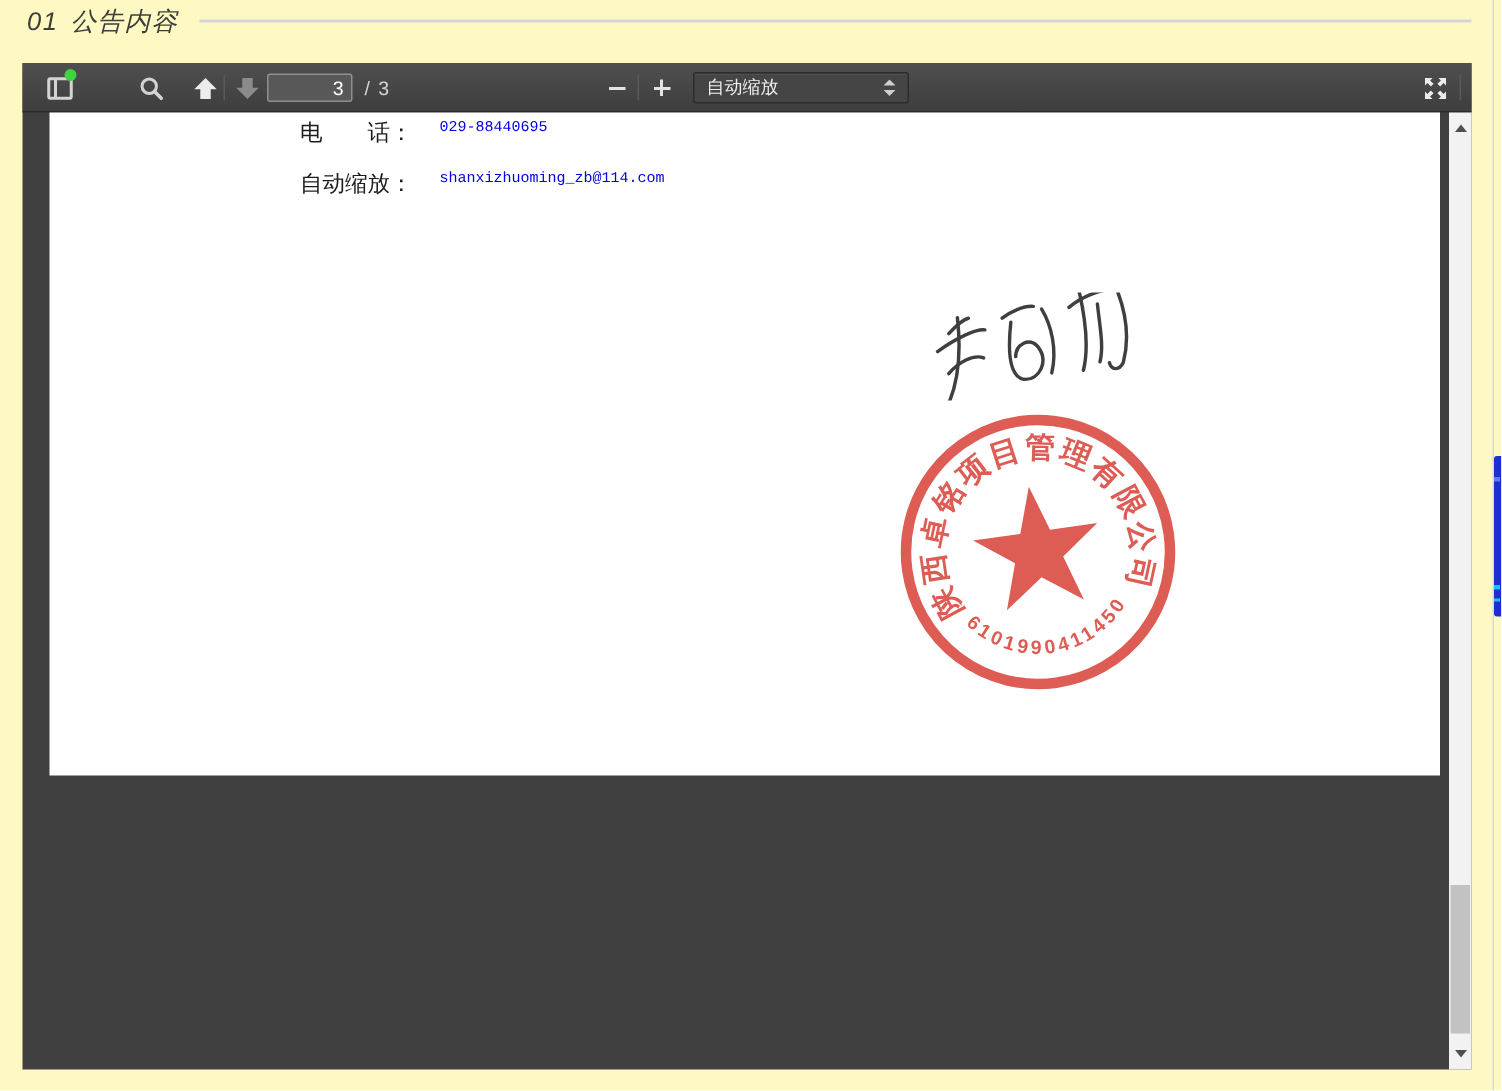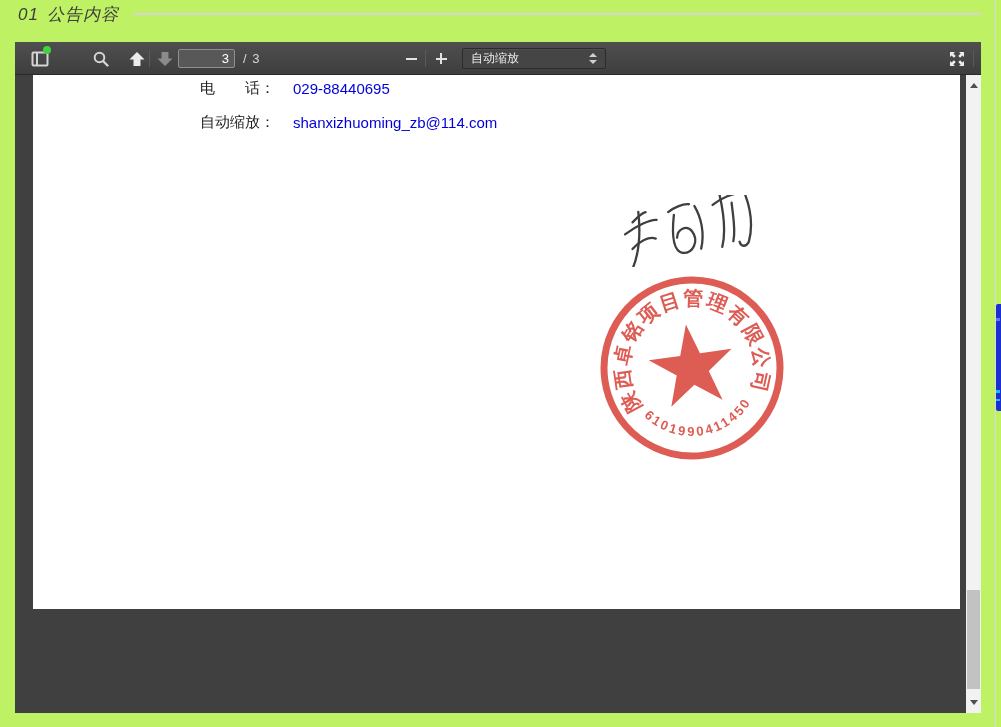--- a/index.html
+++ b/index.html
@@ -1,18 +1,18 @@
 <!DOCTYPE html>
 <html><head>
 <meta charset="utf-8">
 <style>
   * { margin:0; padding:0; box-sizing:border-box; }
   html,body { background:#fff; }
   body { font-family:"Liberation Sans", sans-serif; }
-  .stage { position:relative; width:1001px; height:727px; background:#bef264; overflow:hidden;padding-left:20px; }
+  .stage { position:relative; width:1001px; height:727px; background:#fef9c3; overflow:hidden;padding-left:20px; }
 
   
   .page-header { position:absolute; left:18px; top:3px; font-style:italic; font-size:17px; color:#3d3d3d; letter-spacing:1px; }
   .page-header .num { margin-right:8px; }
   .header-rule { position:absolute; left:133px; top:13px; width:848px; height:2px; background:#d5d5d5; }
   .v-edge-line { position:absolute; left:995px; top:0; width:1px; height:727px; background:#d8d8d8; }
 
   
   .blue-widget { position:absolute; left:996px; top:304px; width:5px; height:107px; background:#1c2fd6; border-radius:2px 0 0 2px; }
   .blue-widget .wdot { position:absolute; left:0; width:4px; height:3px; background:#5a7cf0; top:14px; }
@@ -42,25 +42,25 @@
   .plus-glyph::before { content:""; position:absolute; left:0; top:4.5px; width:11px; height:2px; background:#e3e3e3; }
   .plus-glyph::after  { content:""; position:absolute; left:4.5px; top:0; width:2px; height:11px; background:#e3e3e3; }
 
   .zoom-select { position:absolute; left:62px; top:6px; width:144px; height:21px; background:#454545;
                  border:1px solid #2c2c2c; border-radius:2px; color:#ededed; font-size:12px;
                  display:flex; align-items:center; padding:0 8px; cursor:pointer;
                  box-shadow:inset 0 1px 0 rgba(255,255,255,.06); }
   .zoom-select .spin { margin-left:auto; }
 
   
-  .doc-page { position:absolute; left:18px; top:33px; width:927px; height:534px; background:#fff;
+  .doc-page { position:absolute; left:18px; top:33px; width:927px; height:442px; background:#fff;
               font-family:"Liberation Serif", serif; color:#1c1c1c; overflow:hidden; }
   .doc-row { position:absolute; white-space:nowrap; }
   .lbl { font-size:15px; }
-  .val { font-family:Liberation Sans, sans-serif; font-size:15px; color:#0101dd; }
+  .val { font-family:Liberation Mono, monospace; font-size:10px; color:#0101dd; }
   .bigline { font-size:17px; }
   .fill-line { display:inline-block; border-bottom:1.4px solid #1a1a1a; height:0.95em; vertical-align:baseline; }
 
   .signature-svg { position:absolute; left:585px; top:120px; }
   .stamp-wrap { position:absolute; left:559px; top:193px; width:200px; height:200px;
                 transform:rotate(-8deg); mix-blend-mode:multiply; opacity:.88; }
   .stamp-wrap svg { display:block; }
 
   
   .v-scrollbar { position:absolute; left:951px; top:33px; width:15px; height:638px; background:#f2f2f2; }

